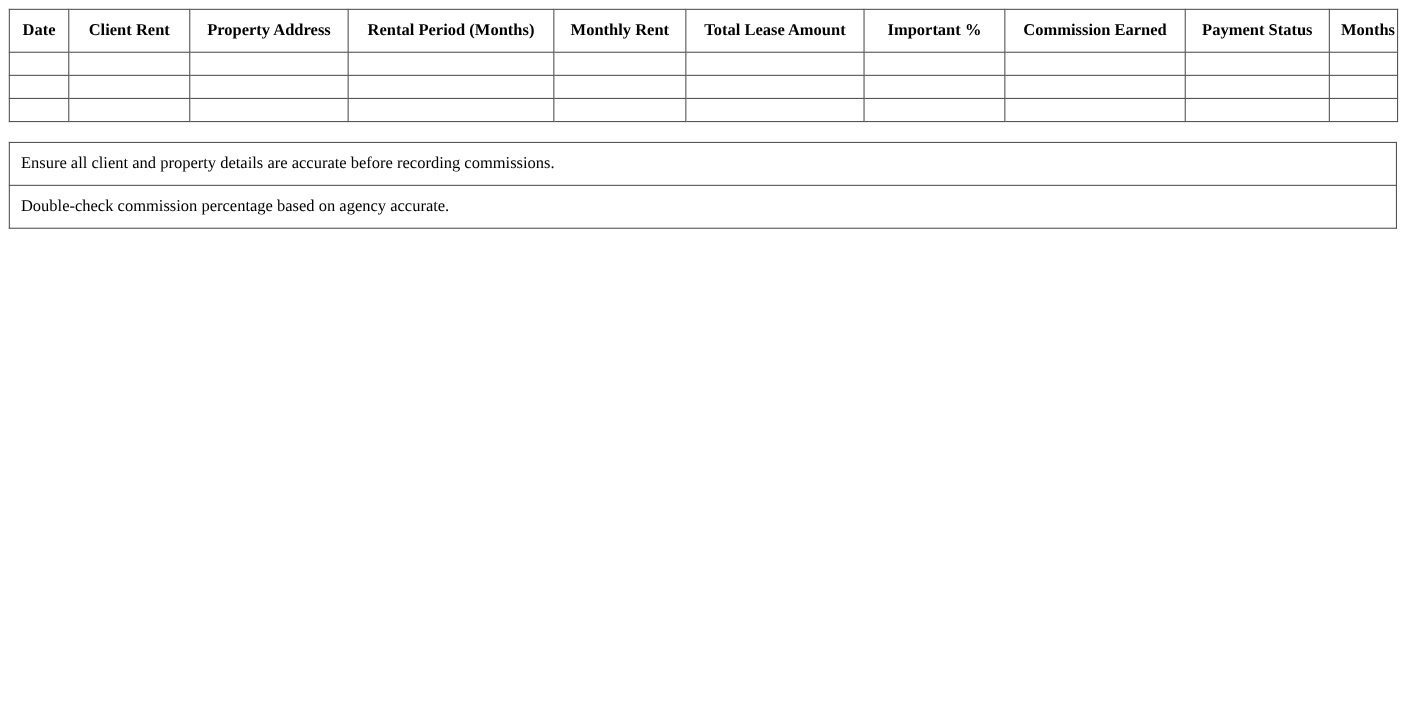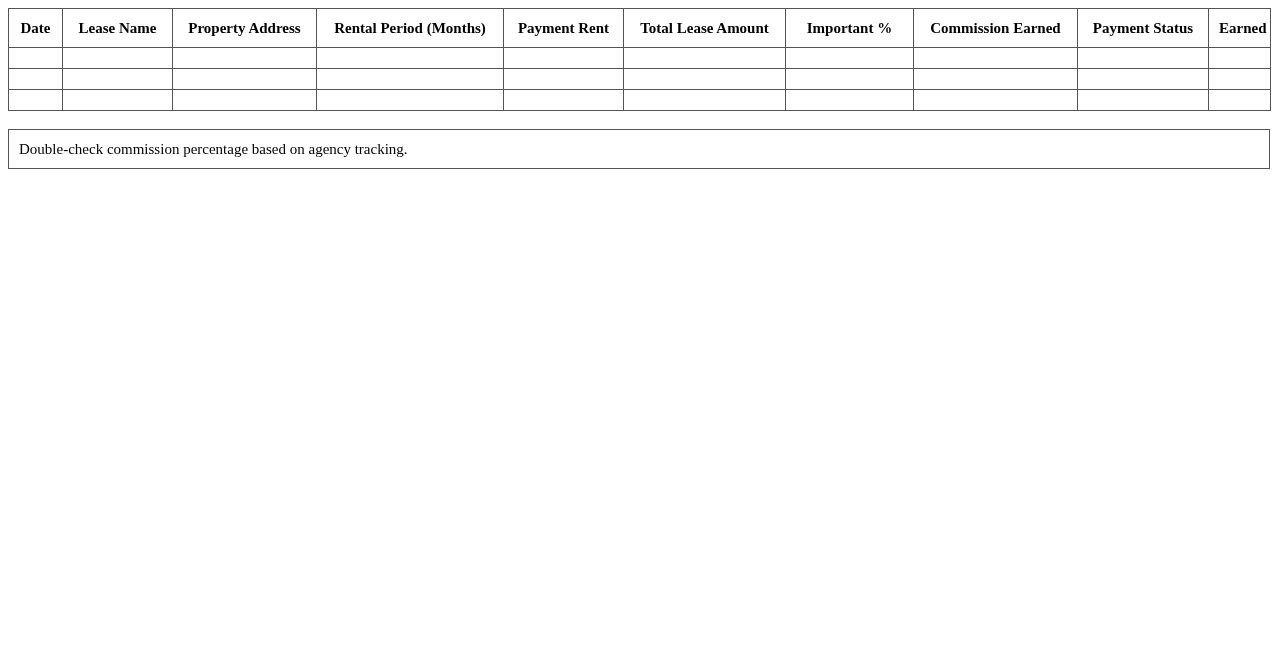--- a/index.html
+++ b/index.html
@@ -42,29 +42,29 @@
       <col style="width: 120px;">
       <col style="width: 162px;">
       <col style="width: 128px;">
       <col style="width: 164px;">
       <col style="width: 131px;">
       <col style="width: 62px;">
     </colgroup>
   <thead>
     <tr>
       <th>Date</th>
-      <th>Lease Name</th>
+      <th>Client Rent</th>
       <th>Property Address</th>
       <th>Rental Period (Months)</th>
-      <th>Payment Rent</th>
+      <th>Monthly Rent</th>
       <th>Total Lease Amount</th>
       <th>Important %</th>
       <th>Commission Earned</th>
       <th>Payment Status</th>
-      <th>Earned</th>
+      <th>Months</th>
     </tr>
   </thead>
   <tbody>
     <tr>
       <td></td>
       <td></td>
       <td></td>
       <td></td>
       <td></td>
       <td></td>
@@ -96,16 +96,19 @@
       <td></td>
       <td></td>
       <td></td>
     </tr>
   </tbody>
 </table>
 
 <table class="notes">
   <tbody>
     <tr>
-        <td>Double-check commission percentage based on agency tracking.</td>
+        <td>Ensure all client and property details are accurate before recording commissions.</td>
+      </tr>
+    <tr>
+        <td>Double-check commission percentage based on agency accurate.</td>
       </tr>
   </tbody>
 </table>
 
 </body></html>

